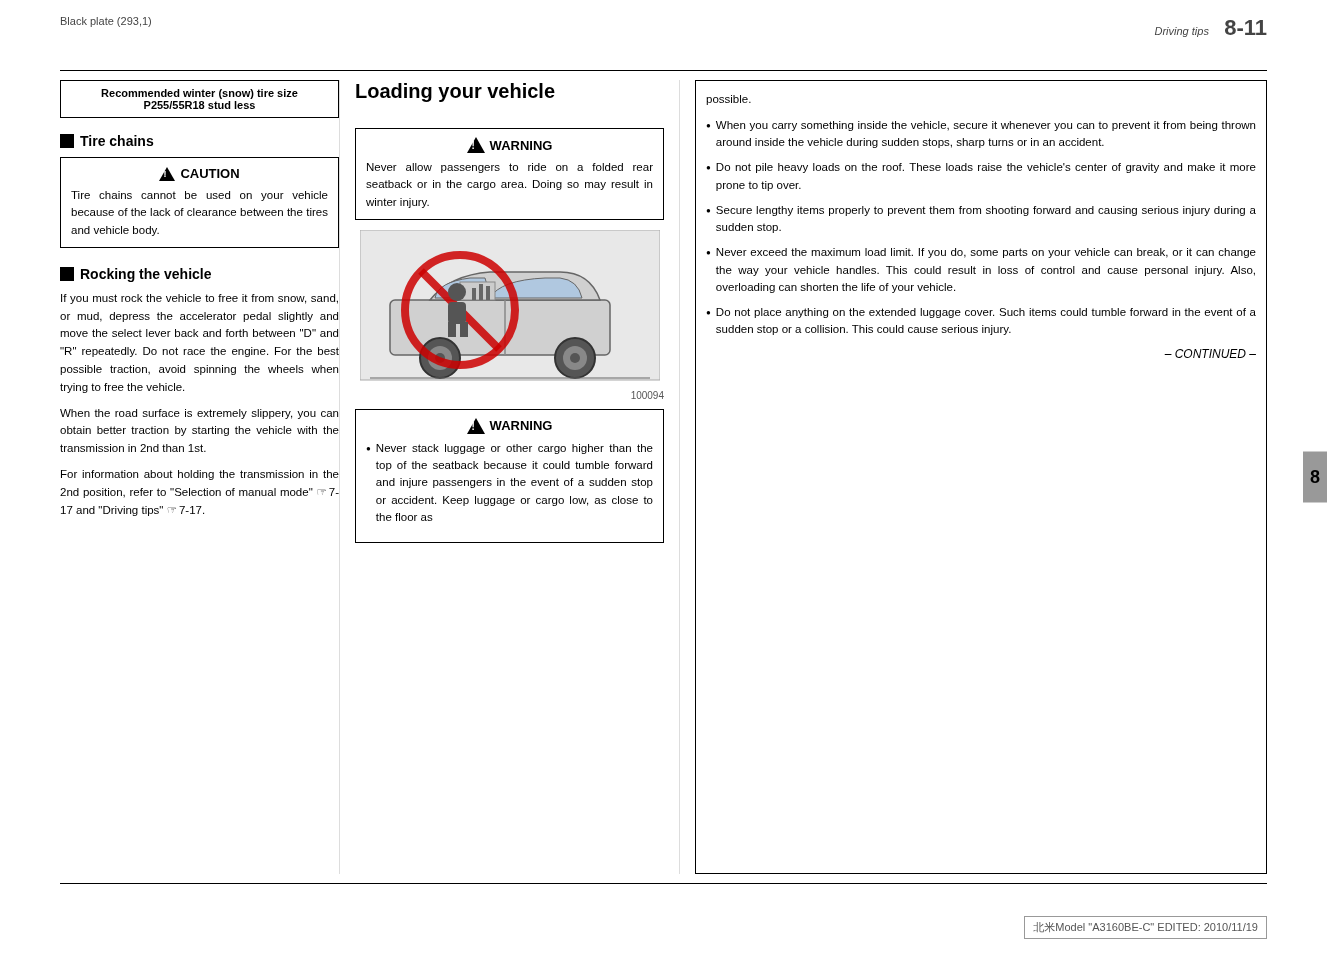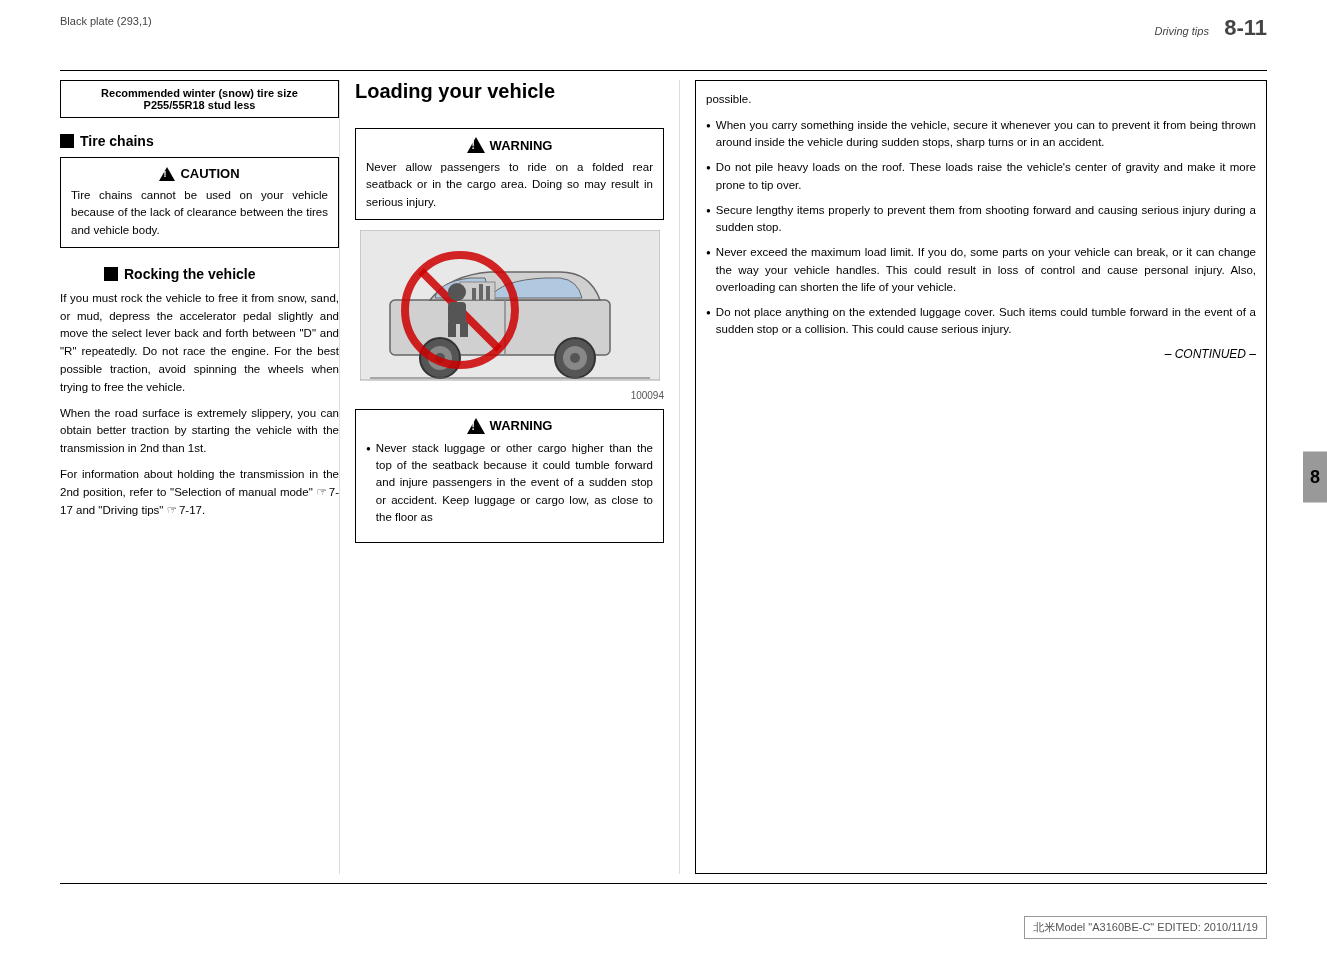--- a/index.html
+++ b/index.html
@@ -340,21 +340,21 @@
       <div class="caution-box">
         <div class="caution-title">
           <span style="display:inline-block; width:0; height:0; border-left:8px solid transparent; border-right:8px solid transparent; border-bottom:14px solid #000; position:relative; margin-right:5px;">
             <span style="position:absolute; top:2px; left:-4px; color:#fff; font-size:9px; font-weight:bold;">!</span>
           </span>
           <span>CAUTION</span>
         </div>
         <div class="warning-text">Tire chains cannot be used on your vehicle because of the lack of clearance between the tires and vehicle body.</div>
       </div>
 
-      <div class="section-heading" style="margin-top:18px;margin-left:44px;">
+      <div class="section-heading" style="margin-top:18px;">
         <div class="section-heading-icon"></div>
         <span class="section-heading-text">Rocking the vehicle</span>
       </div>
 
       <div class="body-text">If you must rock the vehicle to free it from snow, sand, or mud, depress the accelerator pedal slightly and move the select lever back and forth between "D" and "R" repeatedly. Do not race the engine. For the best possible traction, avoid spinning the wheels when trying to free the vehicle.</div>
       <div class="body-text">When the road surface is extremely slippery, you can obtain better traction by starting the vehicle with the transmission in 2nd than 1st.</div>
       <div class="body-text">
         For information about holding the transmission in the 2nd position, refer to "Selection of manual mode" <span class="symbol-ref">7-17</span> and "Driving tips" <span class="symbol-ref">7-17.</span>
       </div>
 
@@ -364,21 +364,21 @@
 
       <div class="loading-heading">Loading your vehicle</div>
 
       <div class="warning-box">
         <div class="warning-title">
           <span style="display:inline-block; width:0; height:0; border-left:9px solid transparent; border-right:9px solid transparent; border-bottom:16px solid #000; position:relative; margin-right:5px;">
             <span style="position:absolute; top:3px; left:-4px; color:#fff; font-size:10px; font-weight:bold;">!</span>
           </span>
           <span>WARNING</span>
         </div>
-        <div class="warning-text">Never allow passengers to ride on a folded rear seatback or in the cargo area. Doing so may result in serious injury.</div>
+        <div class="warning-text">Never allow passengers to ride on a folded rear seatback or in the cargo area. Doing so may result in winter injury.</div>
       </div>
 
       <div class="illustration-container">
         <svg width="300" height="155" viewBox="0 0 300 155">
 
           <rect x="0" y="0" width="300" height="150" fill="#e8e8e8" stroke="#aaa" stroke-width="1"></rect>
 
           <rect x="30" y="70" width="220" height="55" rx="5" fill="#d0d0d0" stroke="#666" stroke-width="1.5"></rect>
 
           <path d="M70 70 Q90 45 130 42 L200 42 Q230 42 240 70 Z" fill="#d0d0d0" stroke="#666" stroke-width="1.5"></path>

